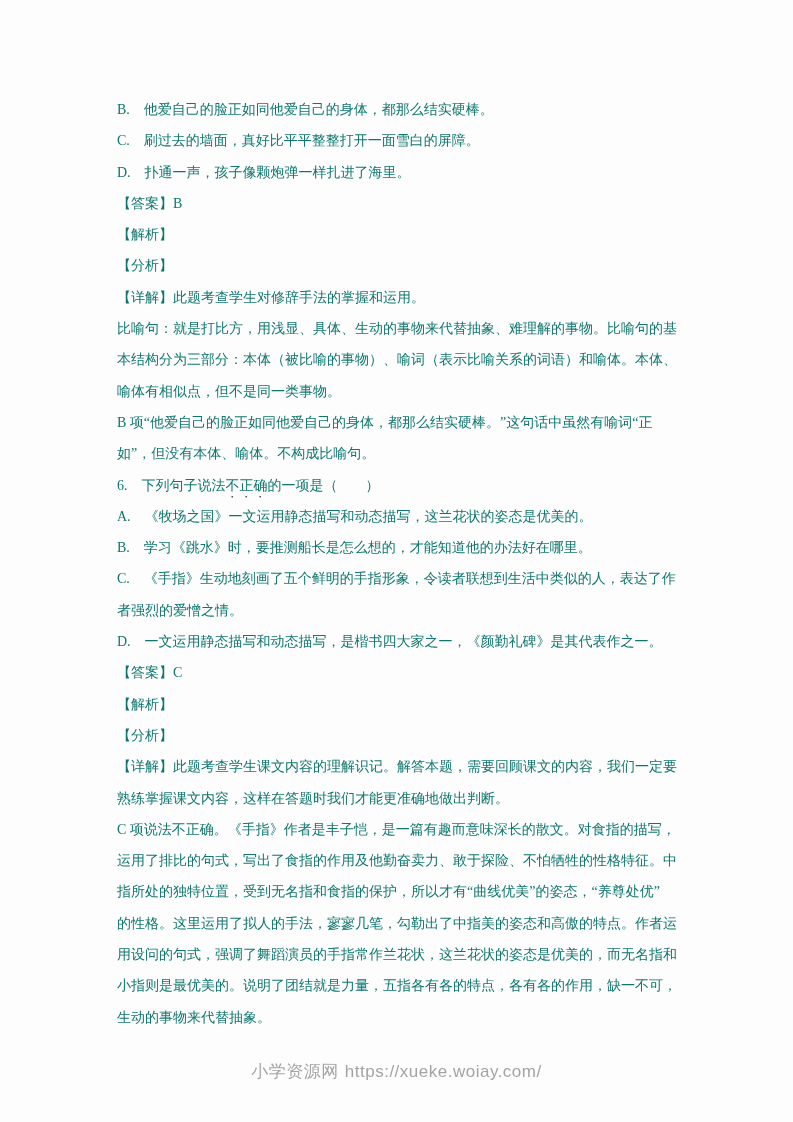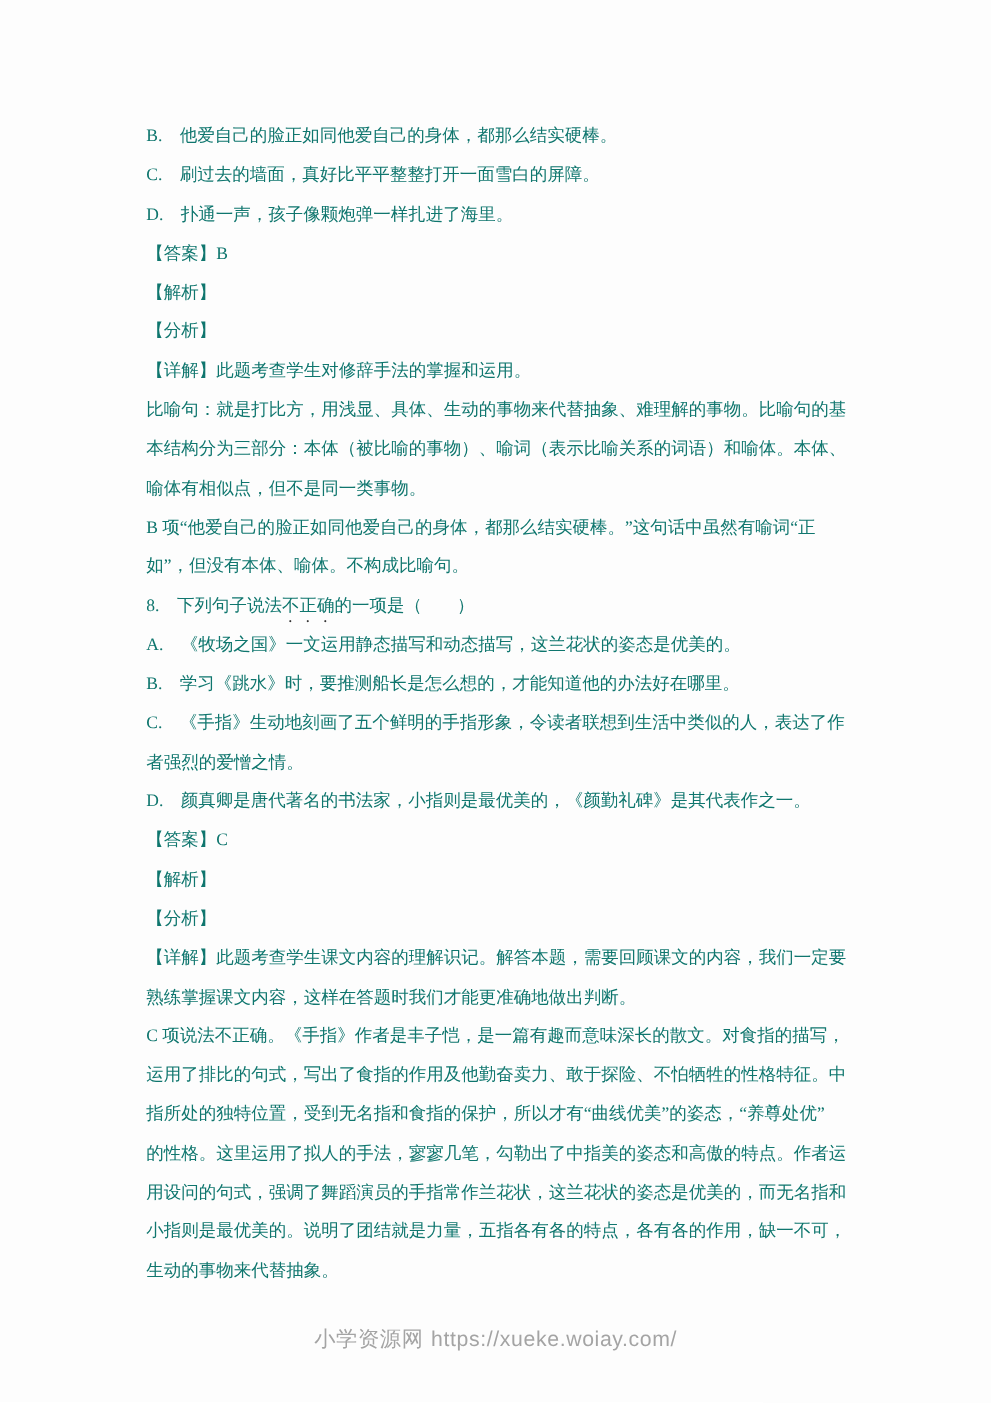--- a/index.html
+++ b/index.html
@@ -58,26 +58,26 @@
       <div class="text-line">D.　扑通一声，孩子像颗炮弹一样扎进了海里。</div>
       <div class="text-line">【答案】B</div>
       <div class="text-line">【解析】</div>
       <div class="text-line">【分析】</div>
       <div class="text-line">【详解】此题考查学生对修辞手法的掌握和运用。</div>
       <div class="text-line">比喻句：就是打比方，用浅显、具体、生动的事物来代替抽象、难理解的事物。比喻句的基</div>
       <div class="text-line">本结构分为三部分：本体（被比喻的事物）、喻词（表示比喻关系的词语）和喻体。本体、</div>
       <div class="text-line">喻体有相似点，但不是同一类事物。</div>
       <div class="text-line">B 项“他爱自己的脸正如同他爱自己的身体，都那么结实硬棒。”这句话中虽然有喻词“正</div>
       <div class="text-line">如”，但没有本体、喻体。不构成比喻句。</div>
-      <div class="text-line"><span>8.　下列句子说法</span><span class="em-dots">不正确</span><span>的一项是（　　）</span></div>
+      <div class="text-line"><span>6.　下列句子说法</span><span class="em-dots">不正确</span><span>的一项是（　　）</span></div>
       <div class="text-line">A.　《牧场之国》一文运用静态描写和动态描写，这兰花状的姿态是优美的。</div>
       <div class="text-line">B.　学习《跳水》时，要推测船长是怎么想的，才能知道他的办法好在哪里。</div>
       <div class="text-line">C.　《手指》生动地刻画了五个鲜明的手指形象，令读者联想到生活中类似的人，表达了作</div>
       <div class="text-line">者强烈的爱憎之情。</div>
-      <div class="text-line">D.　颜真卿是唐代著名的书法家，小指则是最优美的，《颜勤礼碑》是其代表作之一。</div>
+      <div class="text-line">D.　一文运用静态描写和动态描写，是楷书四大家之一，《颜勤礼碑》是其代表作之一。</div>
       <div class="text-line">【答案】C</div>
       <div class="text-line">【解析】</div>
       <div class="text-line">【分析】</div>
       <div class="text-line">【详解】此题考查学生课文内容的理解识记。解答本题，需要回顾课文的内容，我们一定要</div>
       <div class="text-line">熟练掌握课文内容，这样在答题时我们才能更准确地做出判断。</div>
       <div class="text-line">C 项说法不正确。《手指》作者是丰子恺，是一篇有趣而意味深长的散文。对食指的描写，</div>
       <div class="text-line">运用了排比的句式，写出了食指的作用及他勤奋卖力、敢于探险、不怕牺牲的性格特征。中</div>
       <div class="text-line">指所处的独特位置，受到无名指和食指的保护，所以才有“曲线优美”的姿态，“养尊处优”</div>
       <div class="text-line">的性格。这里运用了拟人的手法，寥寥几笔，勾勒出了中指美的姿态和高傲的特点。作者运</div>
       <div class="text-line">用设问的句式，强调了舞蹈演员的手指常作兰花状，这兰花状的姿态是优美的，而无名指和</div>

